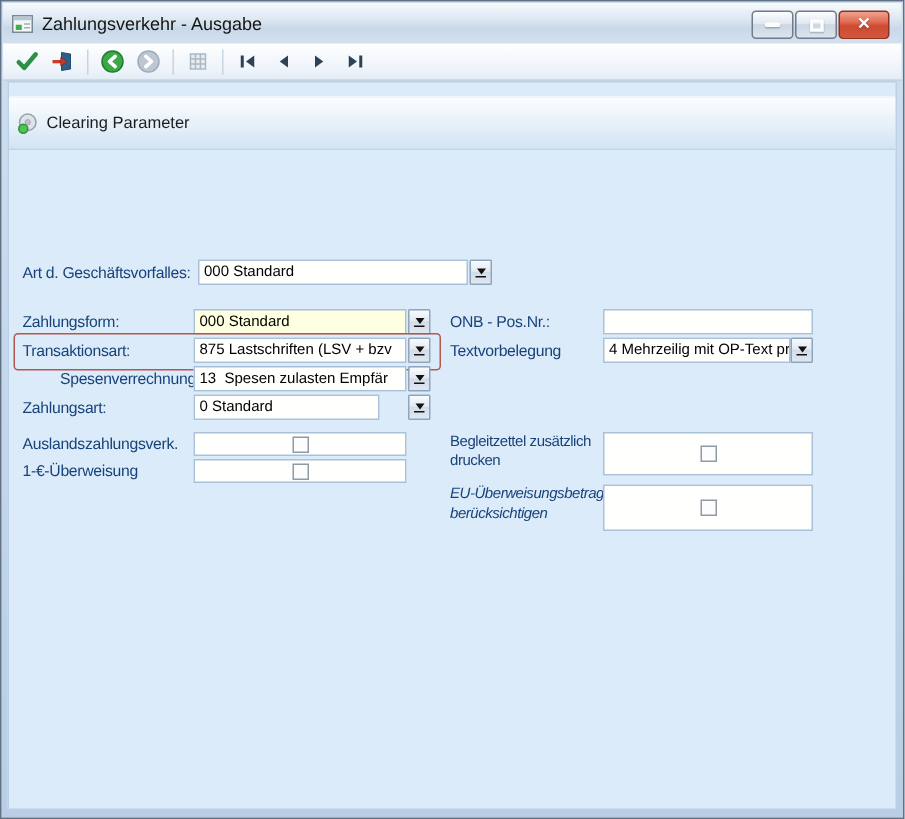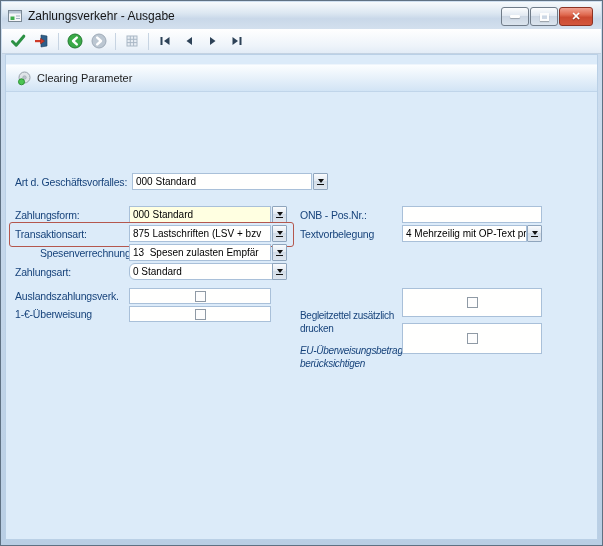--- a/index.html
+++ b/index.html
@@ -26,30 +26,30 @@
   
   .toolbar { position:absolute; top:28px; left:1px; right:1px; height:25px;
     background:linear-gradient(#ffffff,#eef4fa 70%,#e3ecf6);
     border-bottom:1px solid #c3d2e2; display:flex; align-items:center; padding:0 4px; box-sizing:border-box; }
   .tbtn { width:24px; height:21px; display:flex; align-items:center; justify-content:center; }
   .tsep { width:1px; height:17px; background:#c7d4e2; margin:0 4px; }
 
   
   .content { position:absolute; top:53px; left:4px; right:4px; bottom:5px;
     background:#dcebf9; border:1px solid #bad0e6; box-sizing:border-box; overflow:hidden; }
-  .band { position:absolute; top:9px; left:0; right:0; height:28px;
+  .band { position:absolute; top:9px; left:0; right:0; height:36px;
     background:linear-gradient(#fcfeff,#e7f1fa 50%,#d2e4f5);
     border-top:1px solid #eef5fc; border-bottom:1px solid #c0d5ea;
-    display:flex; align-items:center; gap:5px; padding:0 11px; box-sizing:border-box; }
+    display:flex; align-items:center; gap:5px; padding:0 5px; box-sizing:border-box; }
   .band-title { font-size:11px; color:#1d1d1d; }
   .intro { position:absolute; top:47px; left:9px; width:489px; font-size:11.5px;
     line-height:16px; letter-spacing:-0.1px; color:#050505; }
 
   .lbl { position:absolute; font-size:10.5px; letter-spacing:-0.2px; color:#17437b; white-space:nowrap; }
-  .lbl2 { position:absolute; font-size:10px; letter-spacing:-0.3px; color:#17437b; line-height:12.5px; width:100px;margin-top:21px; }
+  .lbl2 { position:absolute; font-size:10px; letter-spacing:-0.3px; color:#17437b; line-height:12.5px; width:100px; }
   .lbl2 span { display:block; white-space:nowrap; }
 
   .field { position:absolute; height:17px; background:#fffffe; border:1px solid #a9c0d9;
     box-sizing:border-box; font-size:10px; color:#000; display:flex; align-items:center;
     padding:0 3px; overflow:hidden; }
   .field .val { white-space:pre; }
   .txtin { position:absolute; height:17px; box-sizing:border-box; border:1px solid #a9c0d9;
     background:#fffffe; font:11px "Liberation Sans", sans-serif; padding:0 3px; outline:none; }
 
   .ddbtn { position:absolute; width:15px; height:17px; box-sizing:border-box;
@@ -194,21 +194,21 @@
     <span class="lbl" style="left:9px; top:192px;margin-left:25px;">Spesenverrechnung:</span>
     <div class="field" style="left:123px; top:189px; width:142px;">
       <span class="val">13  Spesen zulasten Empfär</span>
     </div>
     <div class="ddbtn" style="left:266px; top:189px;">
       <span class="tri"></span>
         <span class="bar"></span>
     </div>
 
     <span class="lbl" style="left:9px; top:211px;">Zahlungsart:</span>
-    <div class="field" style="left:123px; top:208px; width:158px;border-radius:6px;">
+    <div class="field" style="left:123px; top:208px; width:124px;">
       <span class="val">0 Standard</span>
     </div>
     <div class="ddbtn" style="left:266px; top:208px;">
       <span class="tri"></span>
         <span class="bar"></span>
     </div>
 
     <span class="lbl" style="left:294px; top:154px;">ONB - Pos.Nr.:</span>
     <input class="txtin" style="left: 396px; top: 151px; width: 140px;" value="">
 

